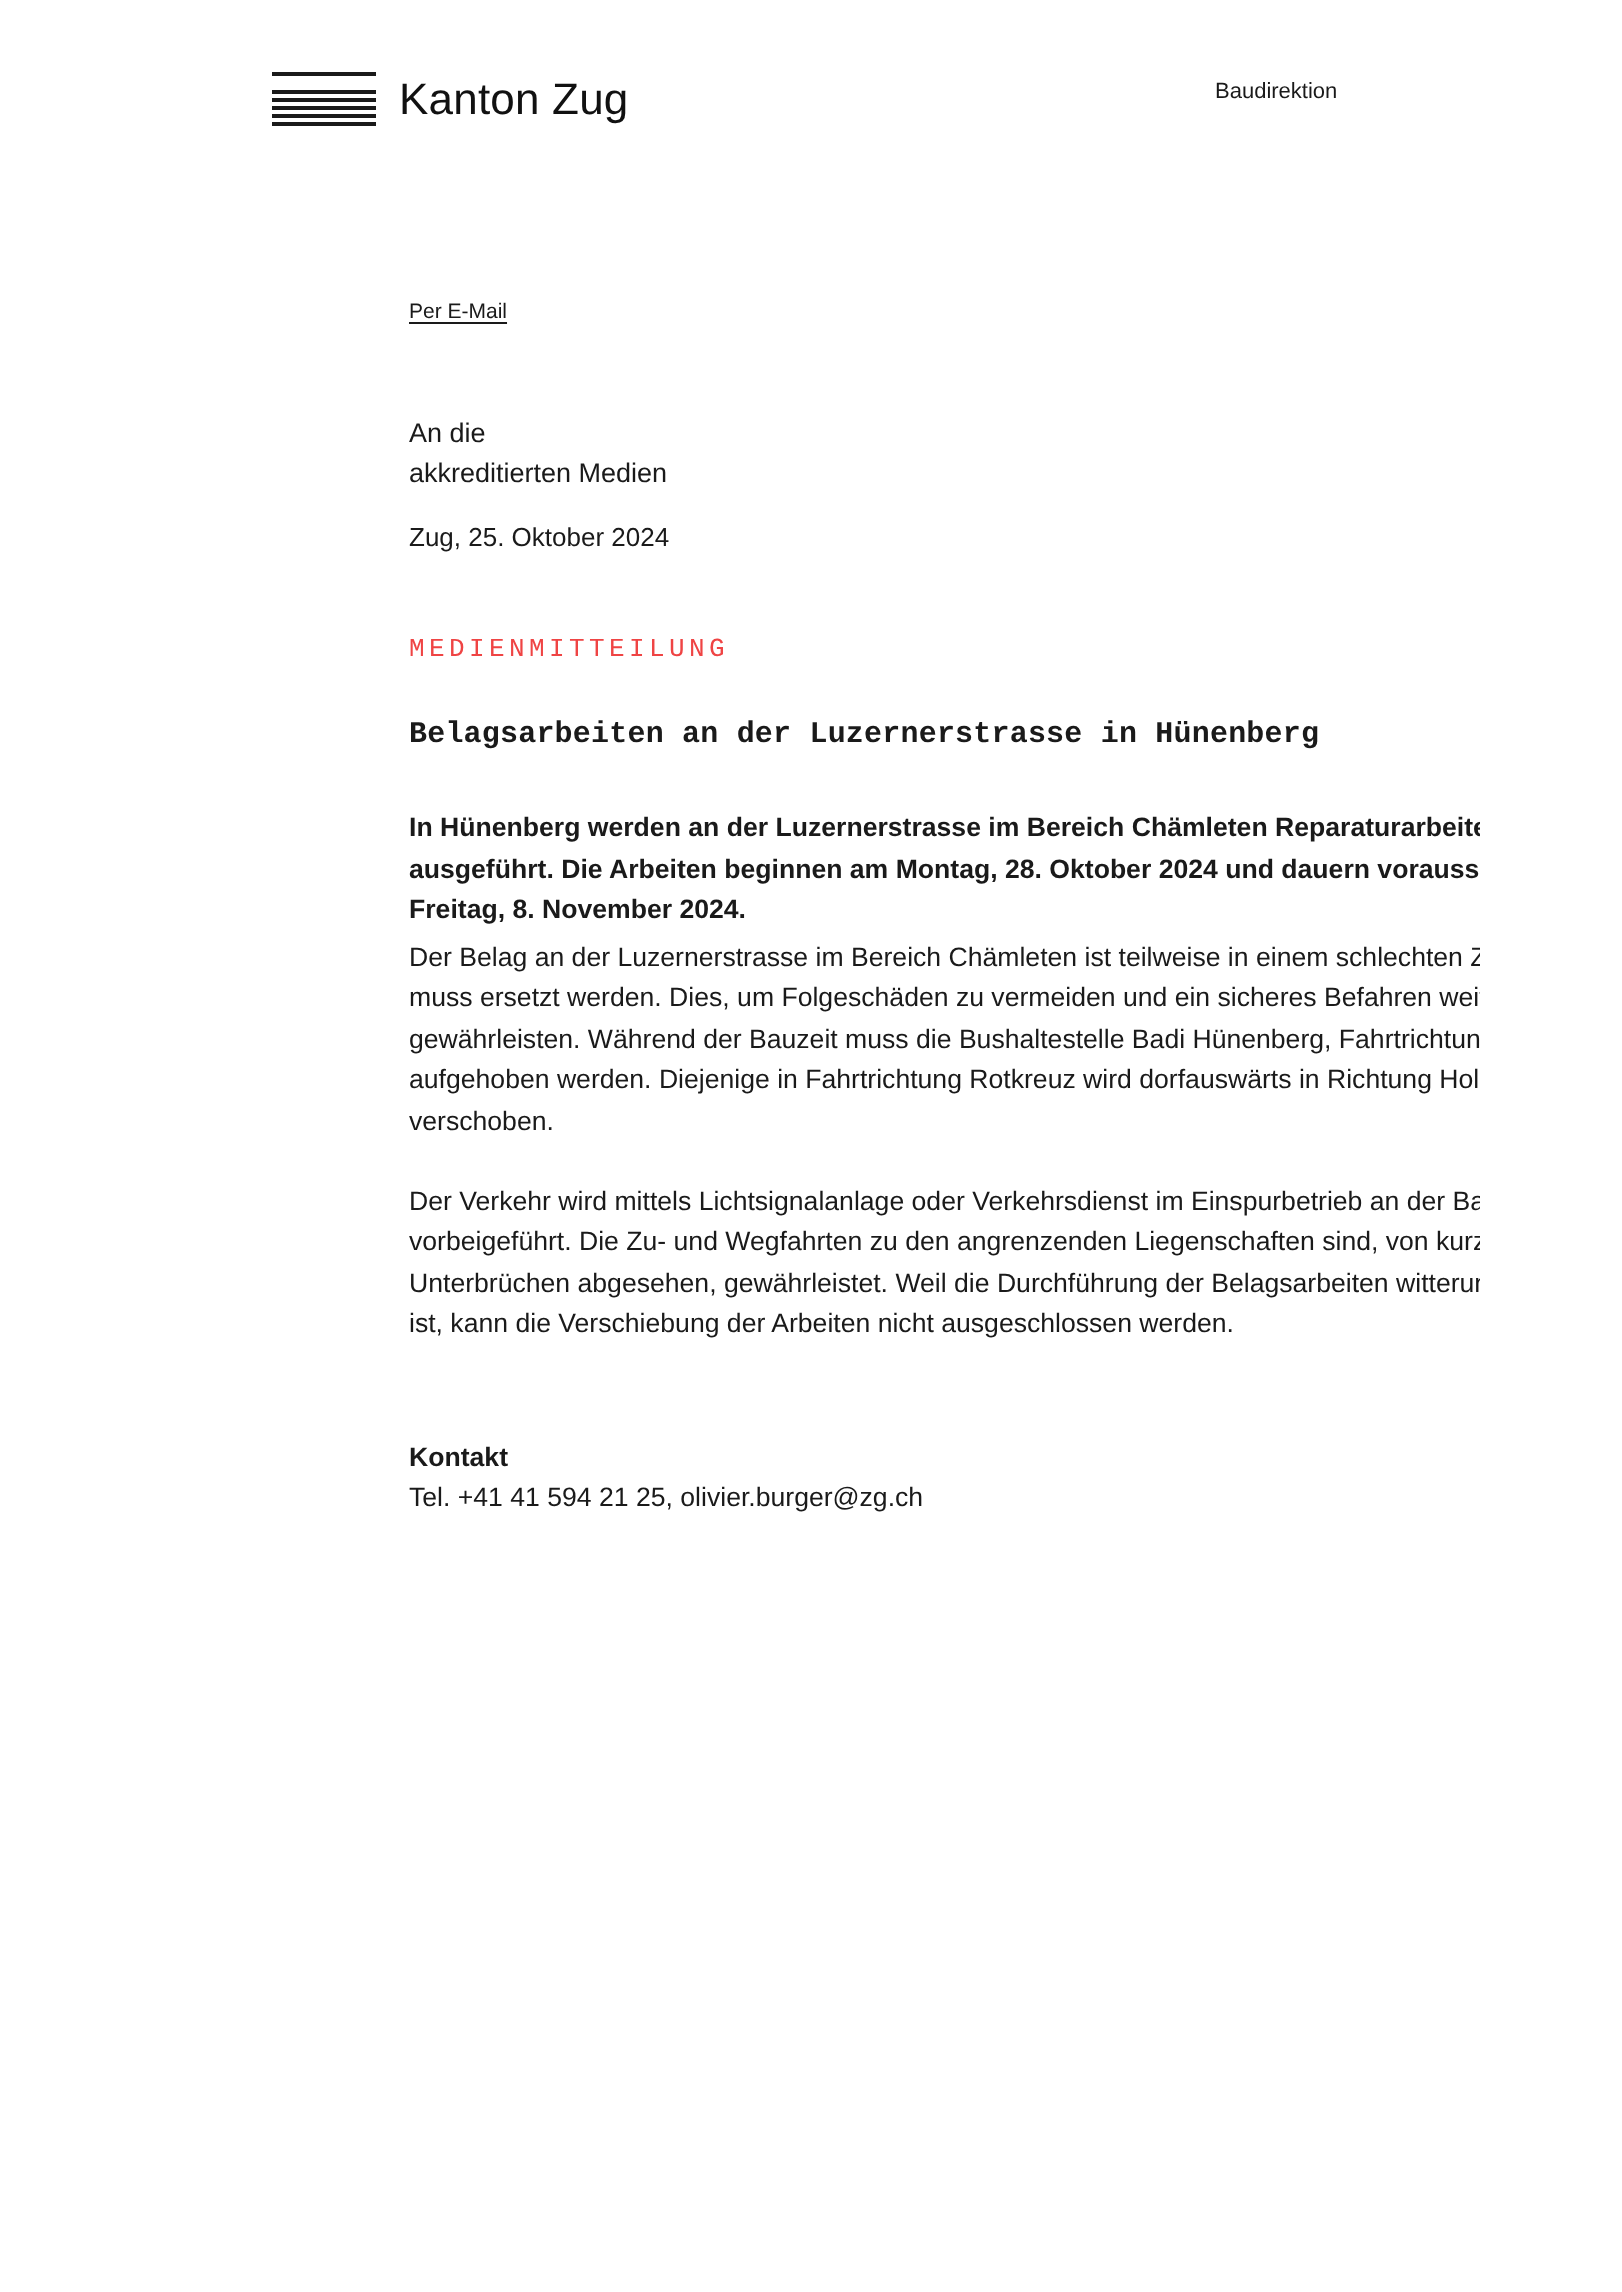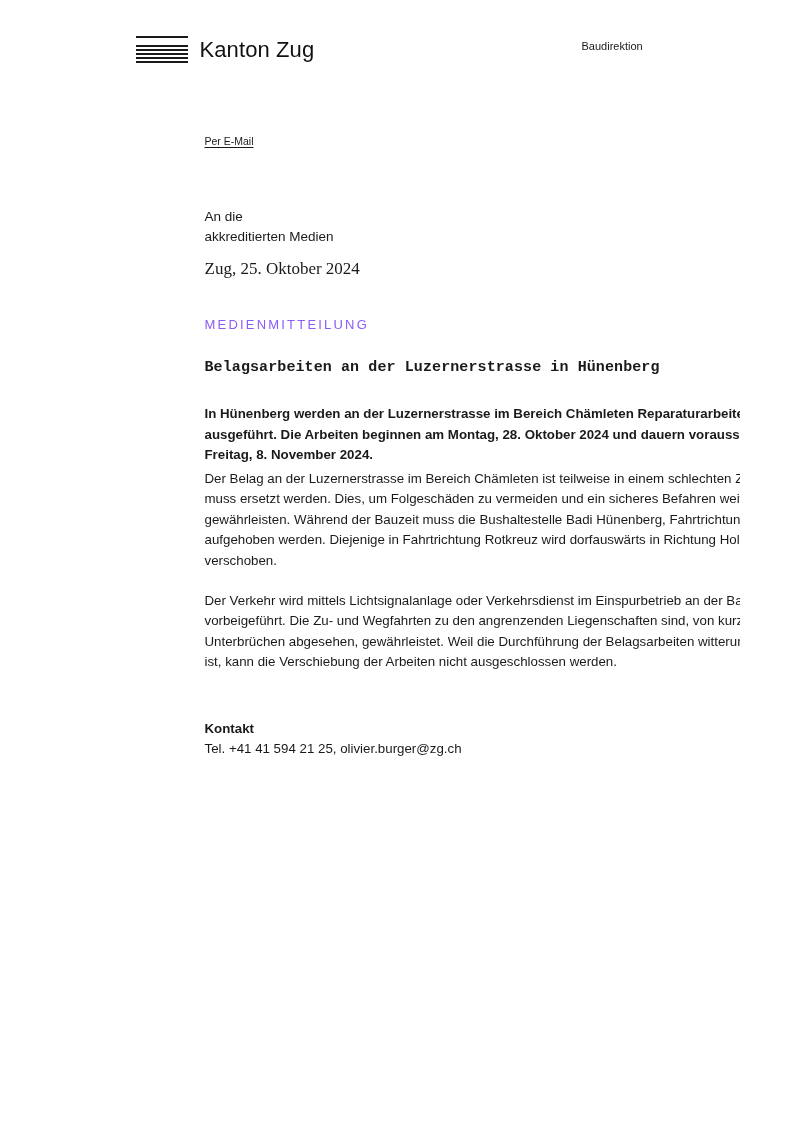--- a/index.html
+++ b/index.html
@@ -61,39 +61,39 @@
     margin-left: 12px;
     font-size: 22px;
     line-height: 22px;
     font-weight: 400;
     letter-spacing: 0.1px;
     color: #111111;
     white-space: nowrap;
   }
   .department {
     position: absolute;
-    left: 510px;
+    left: 536px;
     top: 39px;
     font-size: 11px;
     line-height: 14px;
     color: #1a1a1a;
     white-space: nowrap;
   }
 
   
   .content {
     position: absolute;
     left: 133px;
     top: 0;
     width: 616px;
   }
 
   .delivery-note {
     position: absolute;
-    top: 134px;
+    top: 149px;
     left: 0;
     font-size: 10.5px;
     line-height: 14px;
     text-decoration: underline;
     text-underline-offset: 2px;
     white-space: nowrap;
   }
 
   .recipient {
     position: absolute;
@@ -102,35 +102,35 @@
     font-size: 13.5px;
     line-height: 20px;
     margin-top: 40px;
   }
   .recipient div { white-space: nowrap; }
 
   .place-date {
     position: absolute;
     top: 261px;
     left: 0;
-    font-size: 17px;
+    font-size: 13px;
     line-height: 16px;
     white-space: nowrap;
-    font-family: Liberation Serif, serif;
   }
 
   .doc-kicker {
     position: absolute;
     top: 316px;
     left: 0;
     font-size: 13px;
     line-height: 18px;
     letter-spacing: 2.2px;
-    color: #8b5cf6;
-    white-space: nowrap;
+    color: #ef4444;
+    white-space: nowrap;
+    font-family: Liberation Mono, monospace;
   }
 
   .doc-title {
     position: absolute;
     top: 347px;
     left: 0;
     width: 616px;
     font-size: 15px;
     line-height: 21px;
     font-weight: bold;

